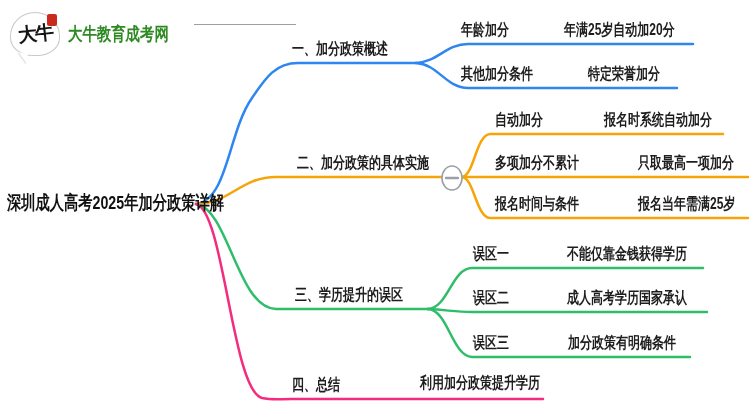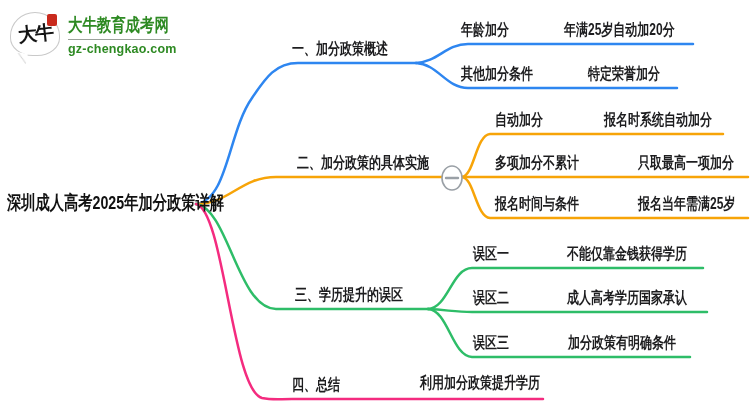--- a/index.html
+++ b/index.html
@@ -13,21 +13,21 @@
   .logo{position:absolute;left:10px;top:12px;display:flex;align-items:center;gap:8px;z-index:3;}
   .logo-bubble{position:relative;width:48px;height:42px;background:#fff;border:1px solid #c9c9c9;
         border-radius:55% 55% 50% 50%/60% 60% 45% 45%;display:flex;align-items:center;justify-content:center;}
   .logo-bubble::after{content:"";position:absolute;left:6px;bottom:-7px;width:0;height:0;
         border-left:10px solid transparent;border-top:9px solid #fff;transform:rotate(12deg);
         filter:drop-shadow(0 1px 0 #c9c9c9);}
   .logo-hanzi{font-family:"DejaVu Serif","Liberation Serif",serif;font-weight:700;font-size:19px;
         color:#141414;transform:rotate(-6deg);letter-spacing:-2px;}
   .logo-seal{position:absolute;right:2px;top:1px;width:10px;height:12px;background:#c92a1d;
         border-radius:2px;color:#fff;font-size:6px;line-height:12px;text-align:center;overflow:hidden;}
-  .brand{display:flex;flex-direction:column;}
+  .brand{display:flex;}
   .brand-name{color:#2e8a23;font-weight:700;font-size:18px;transform:scaleX(.8);
         transform-origin:left center;letter-spacing:0;}
   .brand-rule{width:102px;height:1px;background:#9aa29a;margin:2px 0 2px 0;}
   .brand-domain{color:#2e8a23;font-weight:700;font-size:12.5px;letter-spacing:.2px;}
 </style>
 </head>
 <body>
 
 <div id="stage">
 
@@ -64,21 +64,20 @@
   </svg>
 
   <div class="logo">
     <div class="logo-bubble">
       <span class="logo-hanzi">大牛</span>
       <span class="logo-seal"></span>
     </div>
     <div class="brand">
       <span class="brand-name">大牛教育成考网</span>
       <span class="brand-rule"></span>
-      <span class="brand-domain">gz-chengkao.com</span>
     </div>
   </div>
 
   <div class="node root-node" style="left:7px;top:192px;">深圳成人高考2025年加分政策详解</div>
 
   <div class="node" style="left:292px;top:39px;">一、加分政策概述</div>
   <div class="node" style="left:461px;top:20px;">年龄加分</div>
   <div class="node" style="left:564px;top:20px;">年满25岁自动加20分</div>
   <div class="node" style="left:461px;top:64px;">其他加分条件</div>
   <div class="node" style="left:588px;top:64px;">特定荣誉加分</div>

